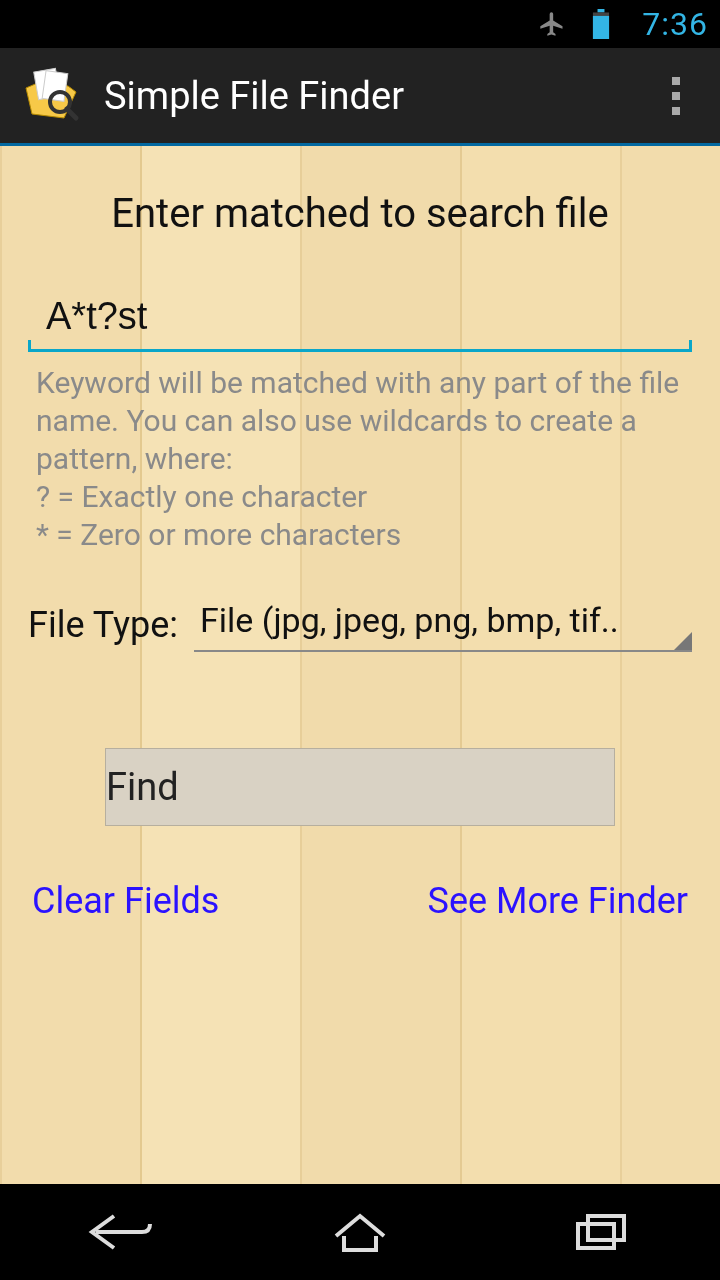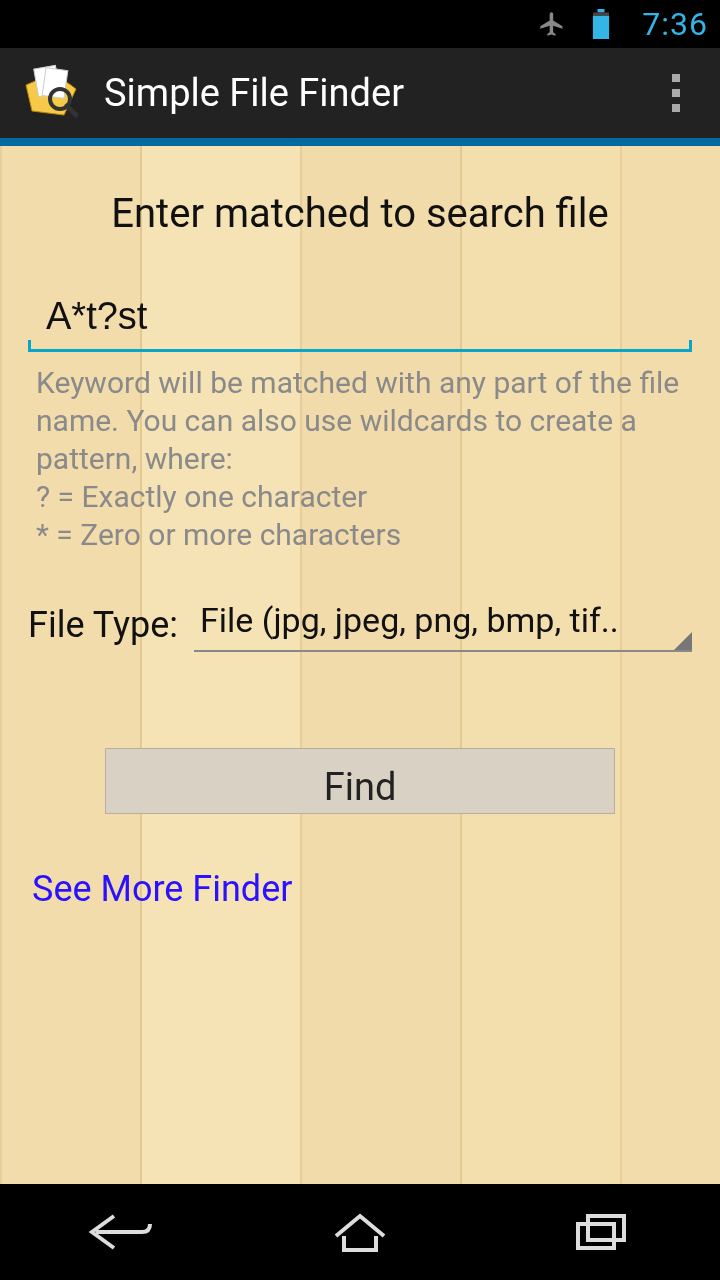--- a/index.html
+++ b/index.html
@@ -23,21 +23,21 @@
     letter-spacing: 1px;
     font-weight: 400;
     margin-left: 6px;
   }
   .status-bar svg { display: block; }
 
   
   .action-bar {
     height: 98px;
     background: #222;
-    border-bottom: 8px solid #0369a1;
+    border-bottom: 3px solid #0369a1;
     display: flex;
     align-items: center;
     padding: 0 20px;
     color: #fff;
   }
   .app-icon {
     width: 64px; height: 64px;
     margin-right: 20px;
     position: relative;
     flex: 0 0 auto;
@@ -152,26 +152,26 @@
     width: 0; height: 0;
     border-style: solid;
     border-width: 0 0 18px 18px;
     border-color: transparent transparent #777 transparent;
   }
 
   .find-btn {
     display: block;
     width: 510px;
     margin: 17px auto 54px auto;
-    height: 66px;
+    height: 78px;
     background: #d9d2c4;
     border: 1px solid #b6af9f;
     font-size: 38px;
     color: #222;
-    text-align: center;
+    text-align: left;
     line-height: 76px;
     font-family: inherit;
   }
 
   .link-row {
     display: flex;
     justify-content: space-between;
     margin: 0 4px;
   }
   .text-link {
@@ -249,20 +249,21 @@
     <div class="label-file-type">File Type:</div>
     <div class="spinner">
       <span>File (jpg, jpeg, png, bmp, tif..</span>
       <div class="spinner-tri"></div>
     </div>
   </div>
 
   <button class="find-btn">Find</button>
 
   <div class="link-row">
+    <span class="text-link">Clear Fields</span>
     <span class="text-link">See More Finder</span>
   </div>
 </div>
 
 <div class="nav-bar">
   <div class="nav-btn">
     <svg width="72" height="48" viewBox="0 0 72 48">
       <path d="M30 8 L8 24 L30 40 M12 24 Q48 24 58 24 Q66 24 66 16" fill="none" stroke="#ddd" stroke-width="4" stroke-linejoin="miter" stroke-linecap="butt"></path>
     </svg>
   </div>

